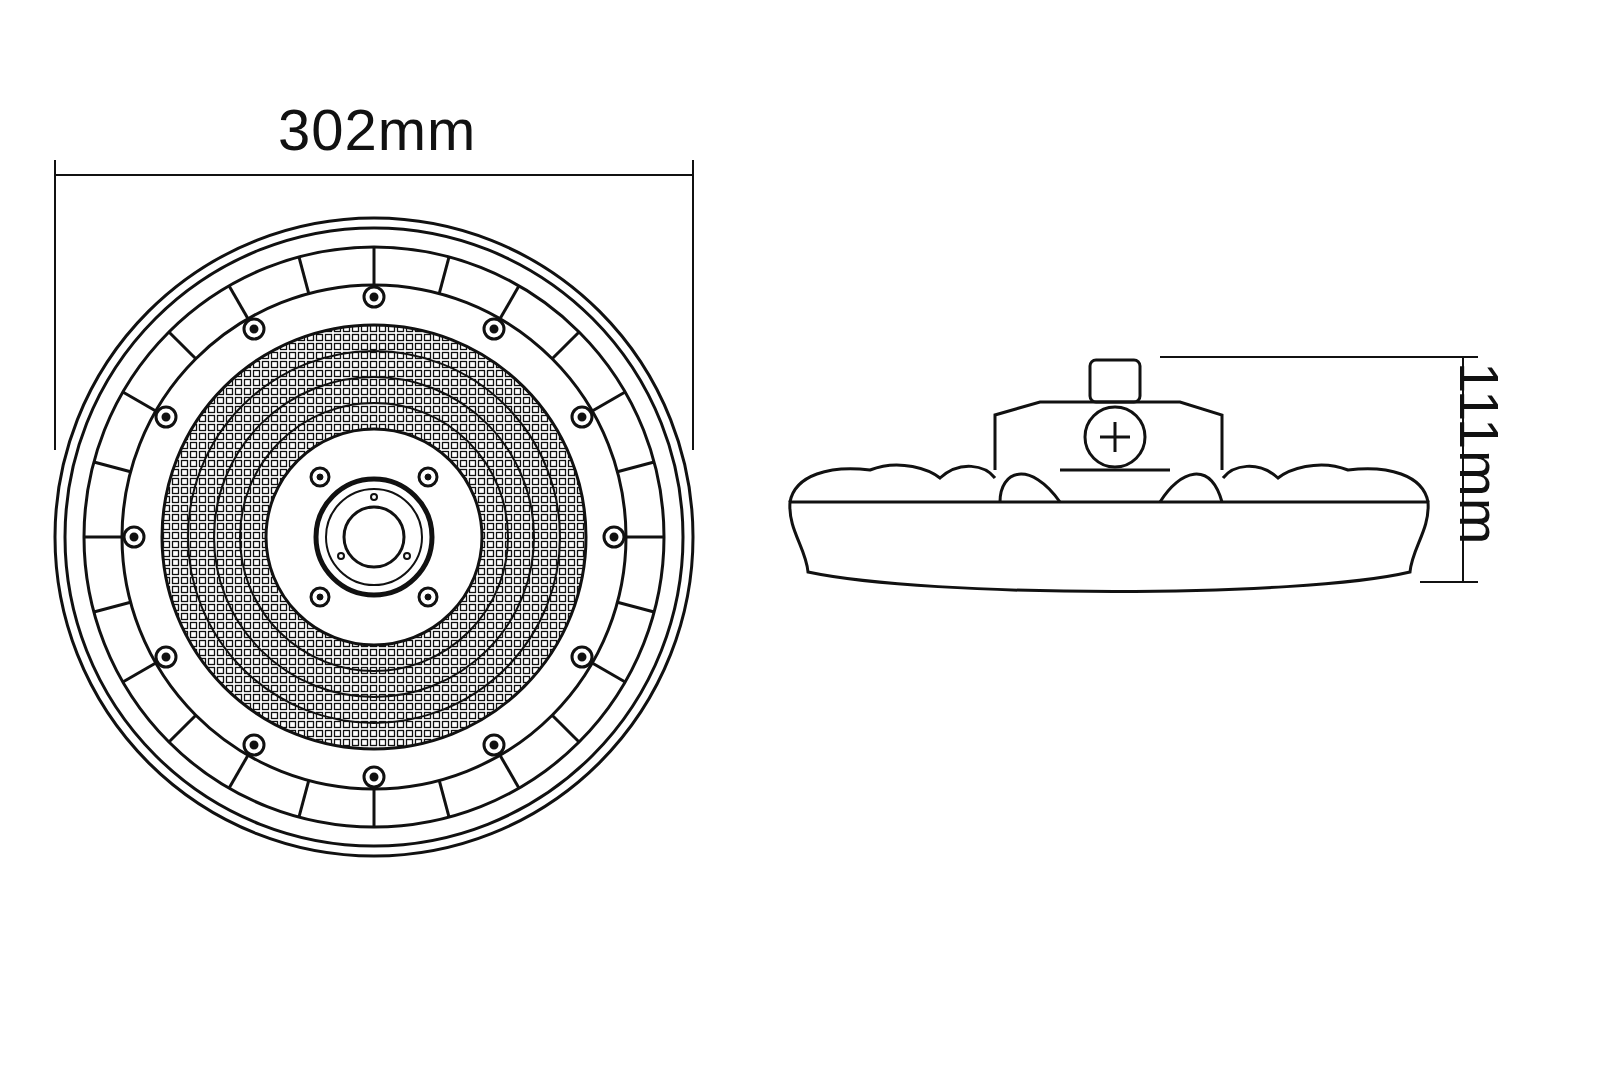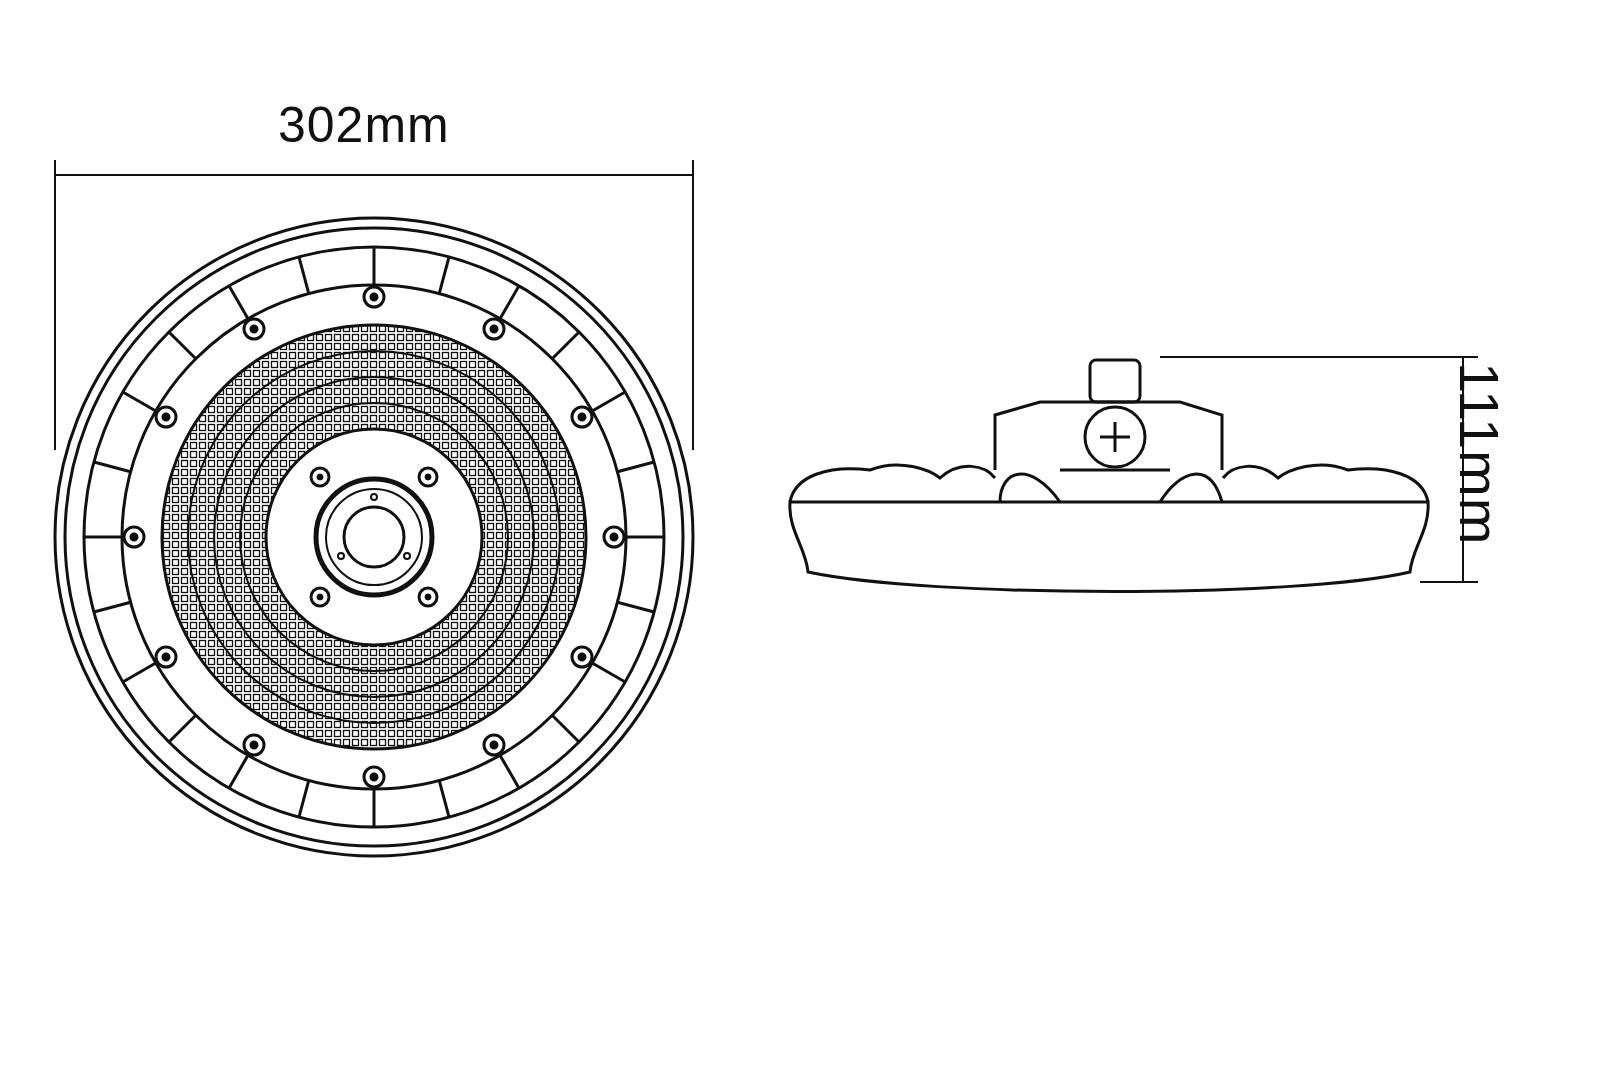--- a/index.html
+++ b/index.html
@@ -1,18 +1,18 @@
 <!DOCTYPE html>
 <html><head>
 <meta charset="utf-8">
 <style>
   html,body{margin:0;padding:0;background:#ffffff;}
   body{width:1600px;height:1067px;position:relative;overflow:hidden;font-family:"Liberation Sans","DejaVu Sans",sans-serif;}
   .dim-text{position:absolute;color:#111;font-weight:300;letter-spacing:1px;}
-  #width-label{left:278px;top:96px;font-size:50px;}
+  #width-label{left:278px;top:96px;font-size:58px;}
   #height-label{left:1452px;top:362px;font-size:56px;transform-origin:left top;transform:rotate(90deg) translate(0,-60px);white-space:nowrap;}
   svg{position:absolute;left:0;top:0;}
 </style>
 </head>
 <body>
 
 <svg width="1600" height="1067" viewBox="0 0 1600 1067">
   <defs>
     <pattern id="ledpat" width="9" height="9" patternUnits="userSpaceOnUse">
       <rect x="1.5" y="1.5" width="6" height="6" fill="none" stroke="#111" stroke-width="1.3"></rect>

